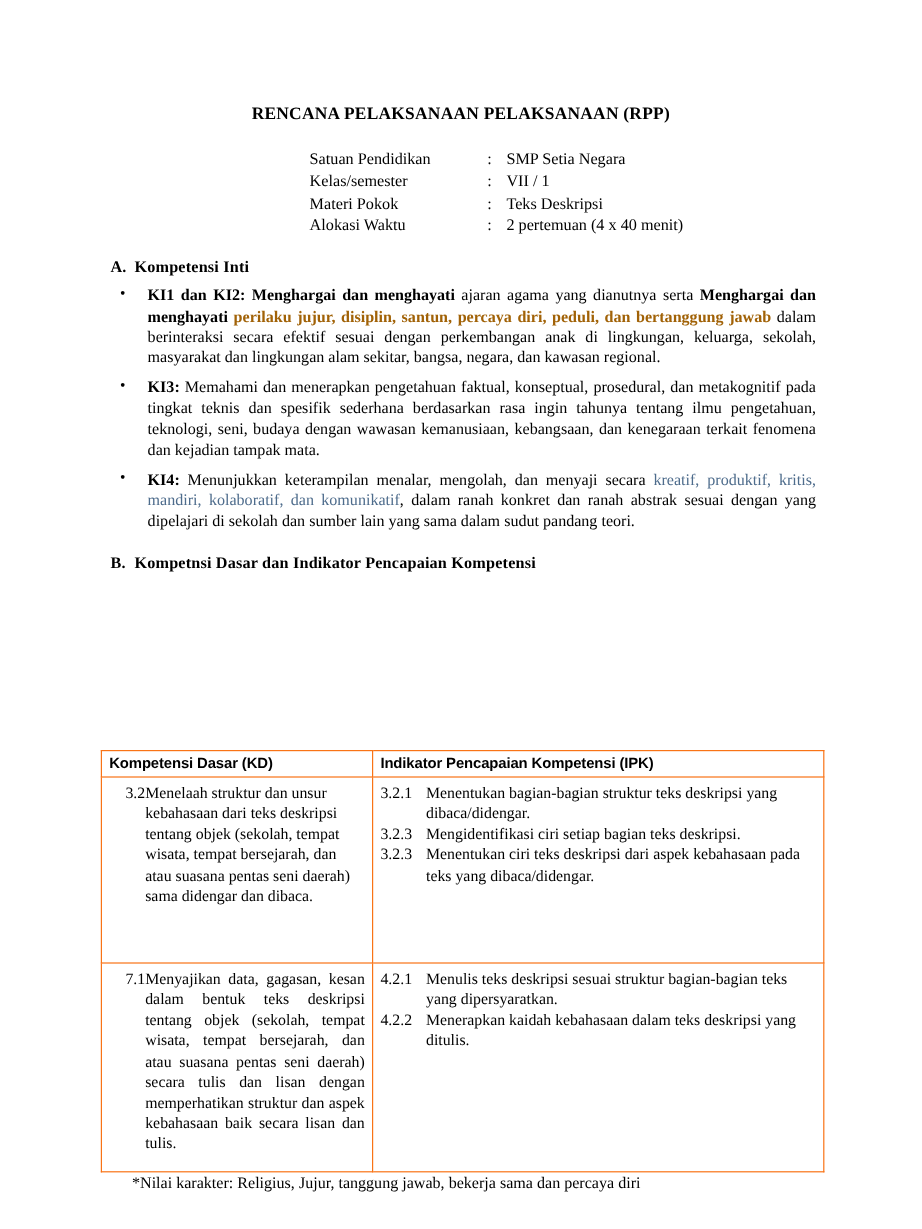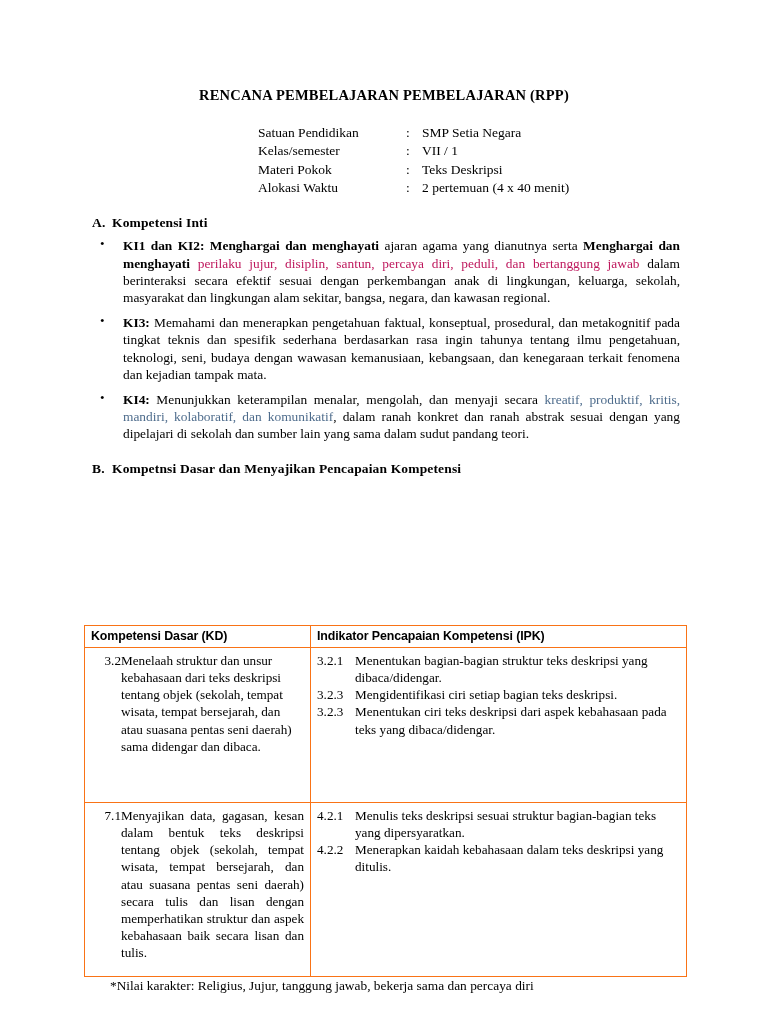--- a/index.html
+++ b/index.html
@@ -86,21 +86,21 @@
     margin-bottom: 7px;
   }
   ul.ki-list > li::before {
     content: "\2022";
     position: absolute;
     left: -23px;
     top: -1px;
     font-size: 13px;
   }
   .b { font-weight: bold; }
-  .red { color: #be185d; }
+  .red { color: #a16207; font-weight: bold; }
   .blue { color: #4E6C8C; }
 
   
   .kd-table {
     position: absolute;
     left: 84px;
     top: 539px;
     width: 602px;
     border-collapse: collapse;
     table-layout: fixed;
@@ -162,21 +162,21 @@
     font-size: 13.4px;
     line-height: 1.3;
   }
 </style>
 </head>
 <body>
 
 <div class="page">
 
   <div class="title-block">
-    <div class="doc-title">RENCANA PEMBELAJARAN PEMBELAJARAN (RPP)</div>
+    <div class="doc-title">RENCANA PELAKSANAAN PELAKSANAAN (RPP)</div>
   </div>
 
   <table class="meta">
     <tbody>
       <tr>
         <td class="label">Satuan Pendidikan</td>
         <td class="colon">:</td>
         <td class="value">SMP Setia Negara</td>
       </tr>
       <tr>
@@ -203,21 +203,21 @@
 
   <ul class="ki-list">
     <li><span class="b">KI1 dan KI2: Menghargai dan menghayati</span><span> ajaran agama yang dianutnya serta </span><span class="b">Menghargai dan menghayati</span><span class="red"> perilaku jujur, disiplin, santun, percaya diri, peduli, dan bertanggung jawab</span><span> dalam berinteraksi secara efektif sesuai dengan perkembangan anak di lingkungan, keluarga, sekolah, masyarakat dan lingkungan alam sekitar, bangsa, negara, dan kawasan regional.</span></li>
 
     <li><span class="b">KI3:</span><span> Memahami dan menerapkan pengetahuan faktual, konseptual, prosedural, dan metakognitif pada tingkat teknis dan spesifik sederhana berdasarkan rasa ingin tahunya tentang ilmu pengetahuan, teknologi, seni, budaya dengan wawasan kemanusiaan, kebangsaan, dan kenegaraan terkait fenomena dan kejadian tampak mata.</span></li>
 
     <li><span class="b">KI4:</span><span> Menunjukkan keterampilan menalar, mengolah, dan menyaji secara </span><span class="blue">kreatif, produktif, kritis, mandiri, kolaboratif, dan komunikatif</span><span>, dalam ranah konkret dan ranah abstrak sesuai dengan yang dipelajari di sekolah dan sumber lain yang sama dalam sudut pandang teori.</span></li>
   </ul>
 
   <div class="section-heading">
-    <span class="sec-letter">B.</span><span>Kompetnsi Dasar dan Menyajikan Pencapaian Kompetensi</span>
+    <span class="sec-letter">B.</span><span>Kompetnsi Dasar dan Indikator Pencapaian Kompetensi</span>
   </div>
 
   <table class="kd-table">
     <colgroup>
       <col class="col-kd">
       <col class="col-ipk">
     </colgroup>
     <thead>
       <tr>
         <th>Kompetensi Dasar (KD)</th>

